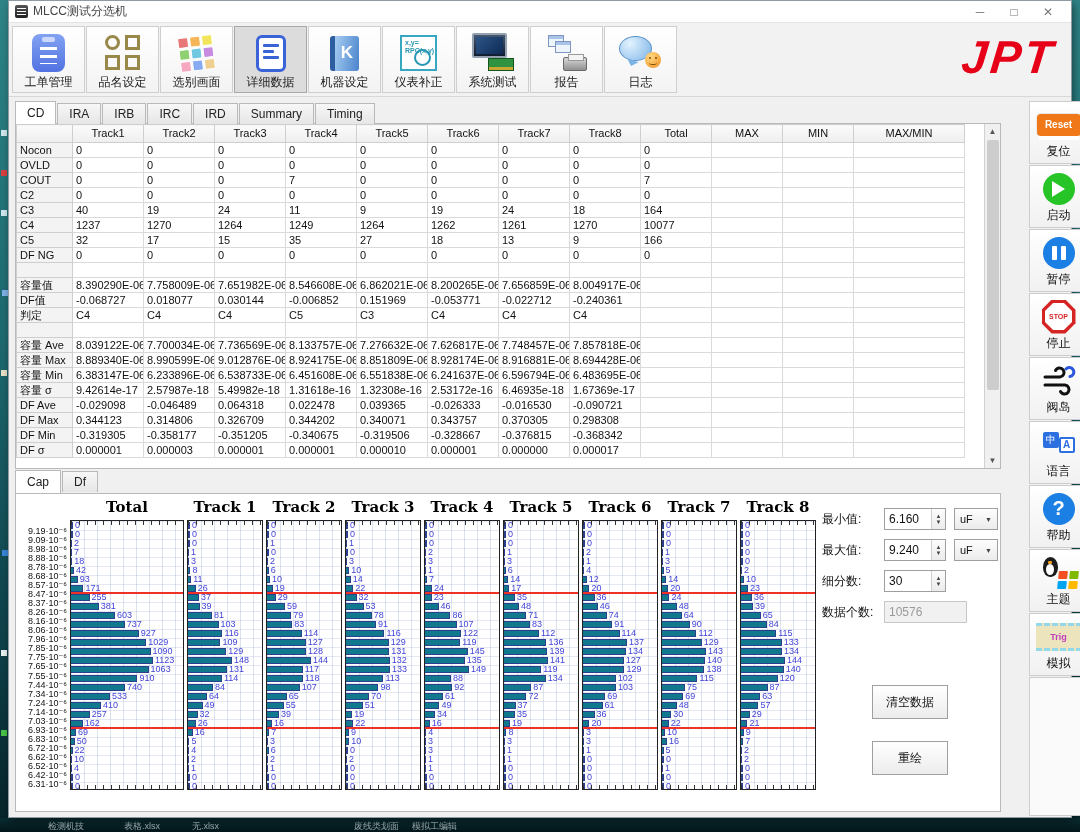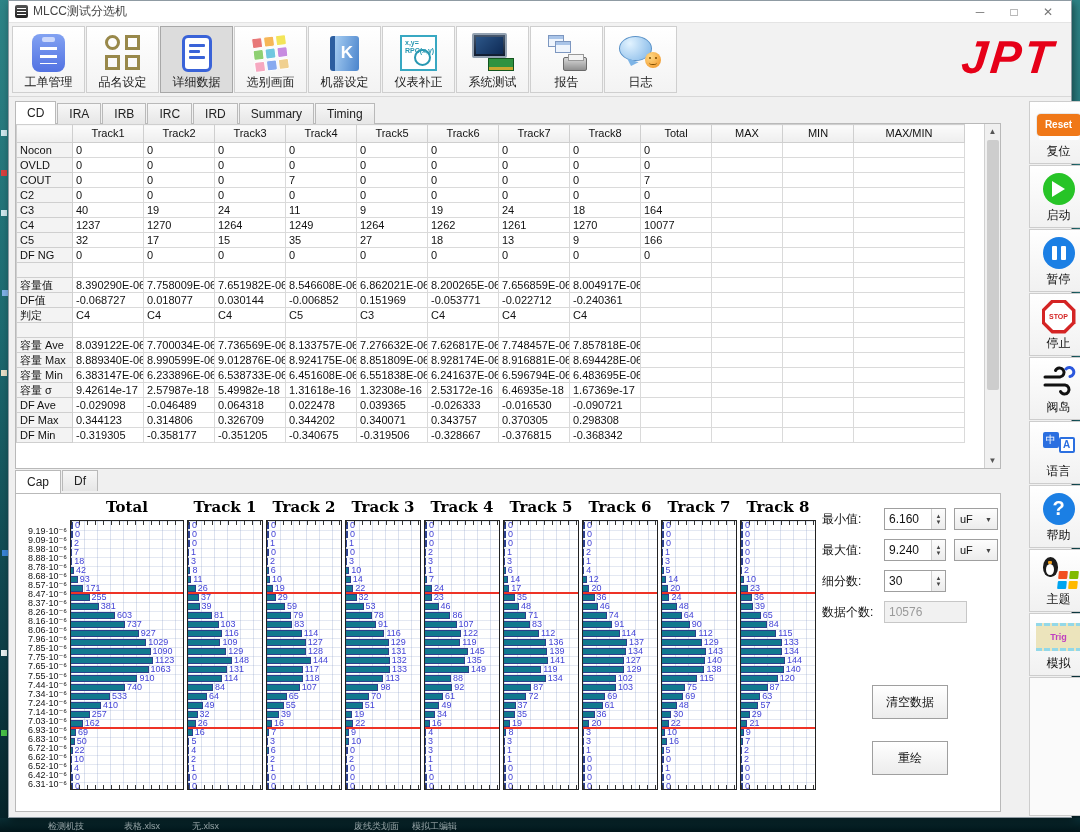--- a/index.html
+++ b/index.html
@@ -56,21 +56,21 @@
   .ic-chat .bub{position:absolute;left:0;top:2px;width:33px;height:25px;background:radial-gradient(circle at 32% 28%,#e2f3ff,#7db4e6);border:1px solid #5a92c8;border-radius:50%}
   .ic-chat .tail{position:absolute;left:6px;top:26px;width:0;height:0;border:6px solid transparent;border-top-color:#7db4e6;transform:rotate(18deg)}
   .ic-chat .smile{position:absolute;right:2px;bottom:4px;width:16px;height:16px;background:radial-gradient(circle at 34% 30%,#ffd884,#ef8f1e);border-radius:50%}
   .ic-chat .smile::before{content:"";position:absolute;left:4px;top:5px;width:2px;height:2px;background:#7a4a00;border-radius:50%;box-shadow:6px 0 0 #7a4a00}
   .ic-chat .smile::after{content:"";position:absolute;left:4px;top:8px;width:8px;height:4px;border-bottom:1.5px solid #7a4a00;border-radius:50%}
 
   
   .tabbar{position:absolute;left:6px;top:100px;height:23px;display:flex;align-items:flex-end;z-index:3}
   .tab{height:21px;padding:0 11px;font-size:12px;color:#222;border:1px solid #b9b9b9;border-bottom:none;background:linear-gradient(#f7f7f7,#e6e6e6);display:flex;align-items:center;margin-right:1px}
   .tab.active{height:23px;background:#fff;position:relative;z-index:4}
-  .subtabbar{position:absolute;left:6px;top:469px;height:23px;display:flex;align-items:flex-start;z-index:3}
+  .subtabbar{position:absolute;left:6px;top:469px;height:23px;display:flex;align-items:center;z-index:3}
 
   
   .tablewrap{position:absolute;left:6px;top:122px;width:986px;height:346px;background:#fff;border:1px solid #b9b9b9;overflow:hidden}
   table{border-collapse:collapse;table-layout:fixed;font-size:11px;width:948px}
   th,td{border:1px solid #dadada;height:15px;line-height:13px;padding:0 3px;overflow:hidden;white-space:nowrap;text-align:left;font-weight:normal;color:#111}
   thead th{background:linear-gradient(#fbfbfb,#eeeeee);text-align:center;height:18px;border-color:#cfcfcf}
   tbody th{background:#f3f3f3;border-color:#cfcfcf}
   .vscroll{position:absolute;right:0;top:0;width:16px;height:100%;background:#f0f0f0;border-left:1px solid #d0d0d0;display:flex;flex-direction:column;align-items:center;font-size:8px;color:#555}
   .vscroll .arr{height:15px;width:100%;display:flex;align-items:center;justify-content:center;background:#f0f0f0}
   .vscroll .thumb{width:12px;height:250px;background:#cdcdcd;border-radius:2px;margin:1px 0}
@@ -170,45 +170,45 @@
       <div class="ticon">
           <div class="ic-shapes">
             <i class="o"></i>
             <i class="s1"></i>
             <i class="s2"></i>
             <i class="s3"></i>
           </div>
         </div>
       <div class="tlabel">品名设定</div>
     </div>
-    <div class="tbtn sel">
-      <div class="ticon">
-          <div class="ic-doc">
-            <i></i>
-            <i class="mid"></i>
-            <i></i>
-          </div>
-        </div>
-      <div class="tlabel">详细数据</div>
-    </div>
     <div class="tbtn">
       <div class="ticon">
           <div class="ic-grid">
         <i style="background:#e87878"></i>
             <i style="background:#f6b657"></i>
             <i style="background:#f3e559"></i>
         <i style="background:#8ed072"></i>
             <i style="background:#6fc7e0"></i>
             <i style="background:#c78be0"></i>
         <i style="background:#f6a8c0"></i>
             <i style="background:#88aaf0"></i>
             <i style="background:#f0d090"></i>
       </div>
         </div>
       <div class="tlabel">选别画面</div>
+    </div>
+    <div class="tbtn sel">
+      <div class="ticon">
+          <div class="ic-doc">
+            <i></i>
+            <i class="mid"></i>
+            <i></i>
+          </div>
+        </div>
+      <div class="tlabel">详细数据</div>
     </div>
     <div class="tbtn">
       <div class="ticon">
           <div class="ic-book">K</div>
         </div>
       <div class="tlabel">机器设定</div>
     </div>
     <div class="tbtn">
       <div class="ticon">
           <div class="ic-cal">x,y=<br>RPC(x,y)</div>
@@ -582,20 +582,35 @@
           <tr>
             <th>DF Min</th>
             <td>-0.319305</td>
             <td>-0.358177</td>
             <td>-0.351205</td>
             <td>-0.340675</td>
             <td>-0.319506</td>
             <td>-0.328667</td>
             <td>-0.376815</td>
             <td>-0.368342</td>
+            <td></td>
+            <td></td>
+            <td></td>
+            <td></td>
+          </tr>
+          <tr>
+            <th>DF σ</th>
+            <td>0.000001</td>
+            <td>0.000003</td>
+            <td>0.000001</td>
+            <td>0.000001</td>
+            <td>0.000010</td>
+            <td>0.000001</td>
+            <td>0.000000</td>
+            <td>0.000017</td>
             <td></td>
             <td></td>
             <td></td>
             <td></td>
           </tr>
         </tbody>
       </table>
     <div class="vscroll">
       <div class="arr">▲</div>
       <div class="thumb"></div>

